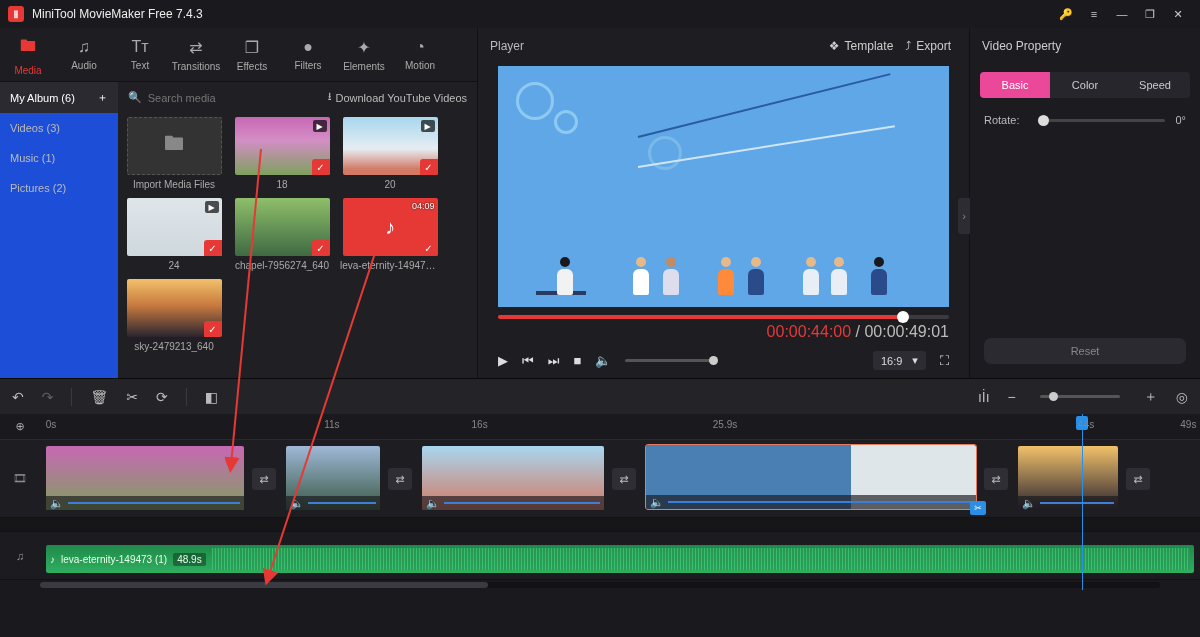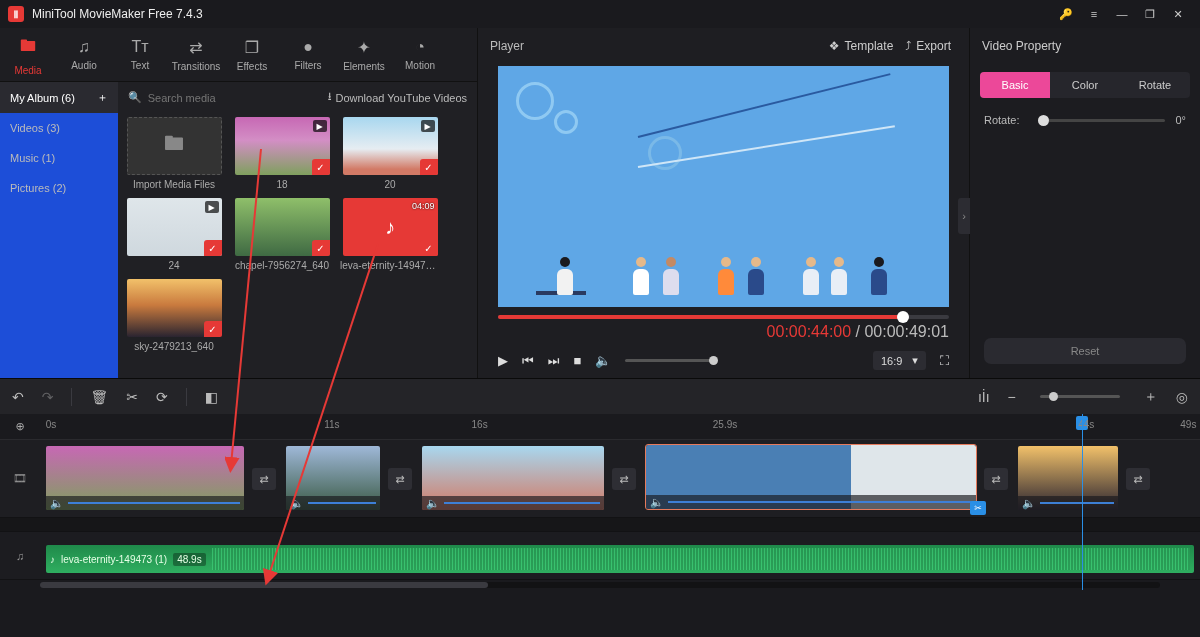--- a/index.html
+++ b/index.html
@@ -309,21 +309,21 @@
       <span class="ico">⛶</span>
     </div>
   </div>
 
   <div class="prop-panel">
     <div class="collapse-tab">›</div>
     <div class="prop-head">Video Property</div>
     <div class="seg">
       <div class="active">Basic</div>
       <div>Color</div>
-      <div>Rotate</div>
+      <div>Speed</div>
     </div>
     <div class="prow">
       <span class="lbl2">Rotate:</span>
       <div class="rot-track">
           <div class="rot-k"></div>
         </div>
       <span>0°</span>
     </div>
     <div class="reset">Reset</div>
   </div>

